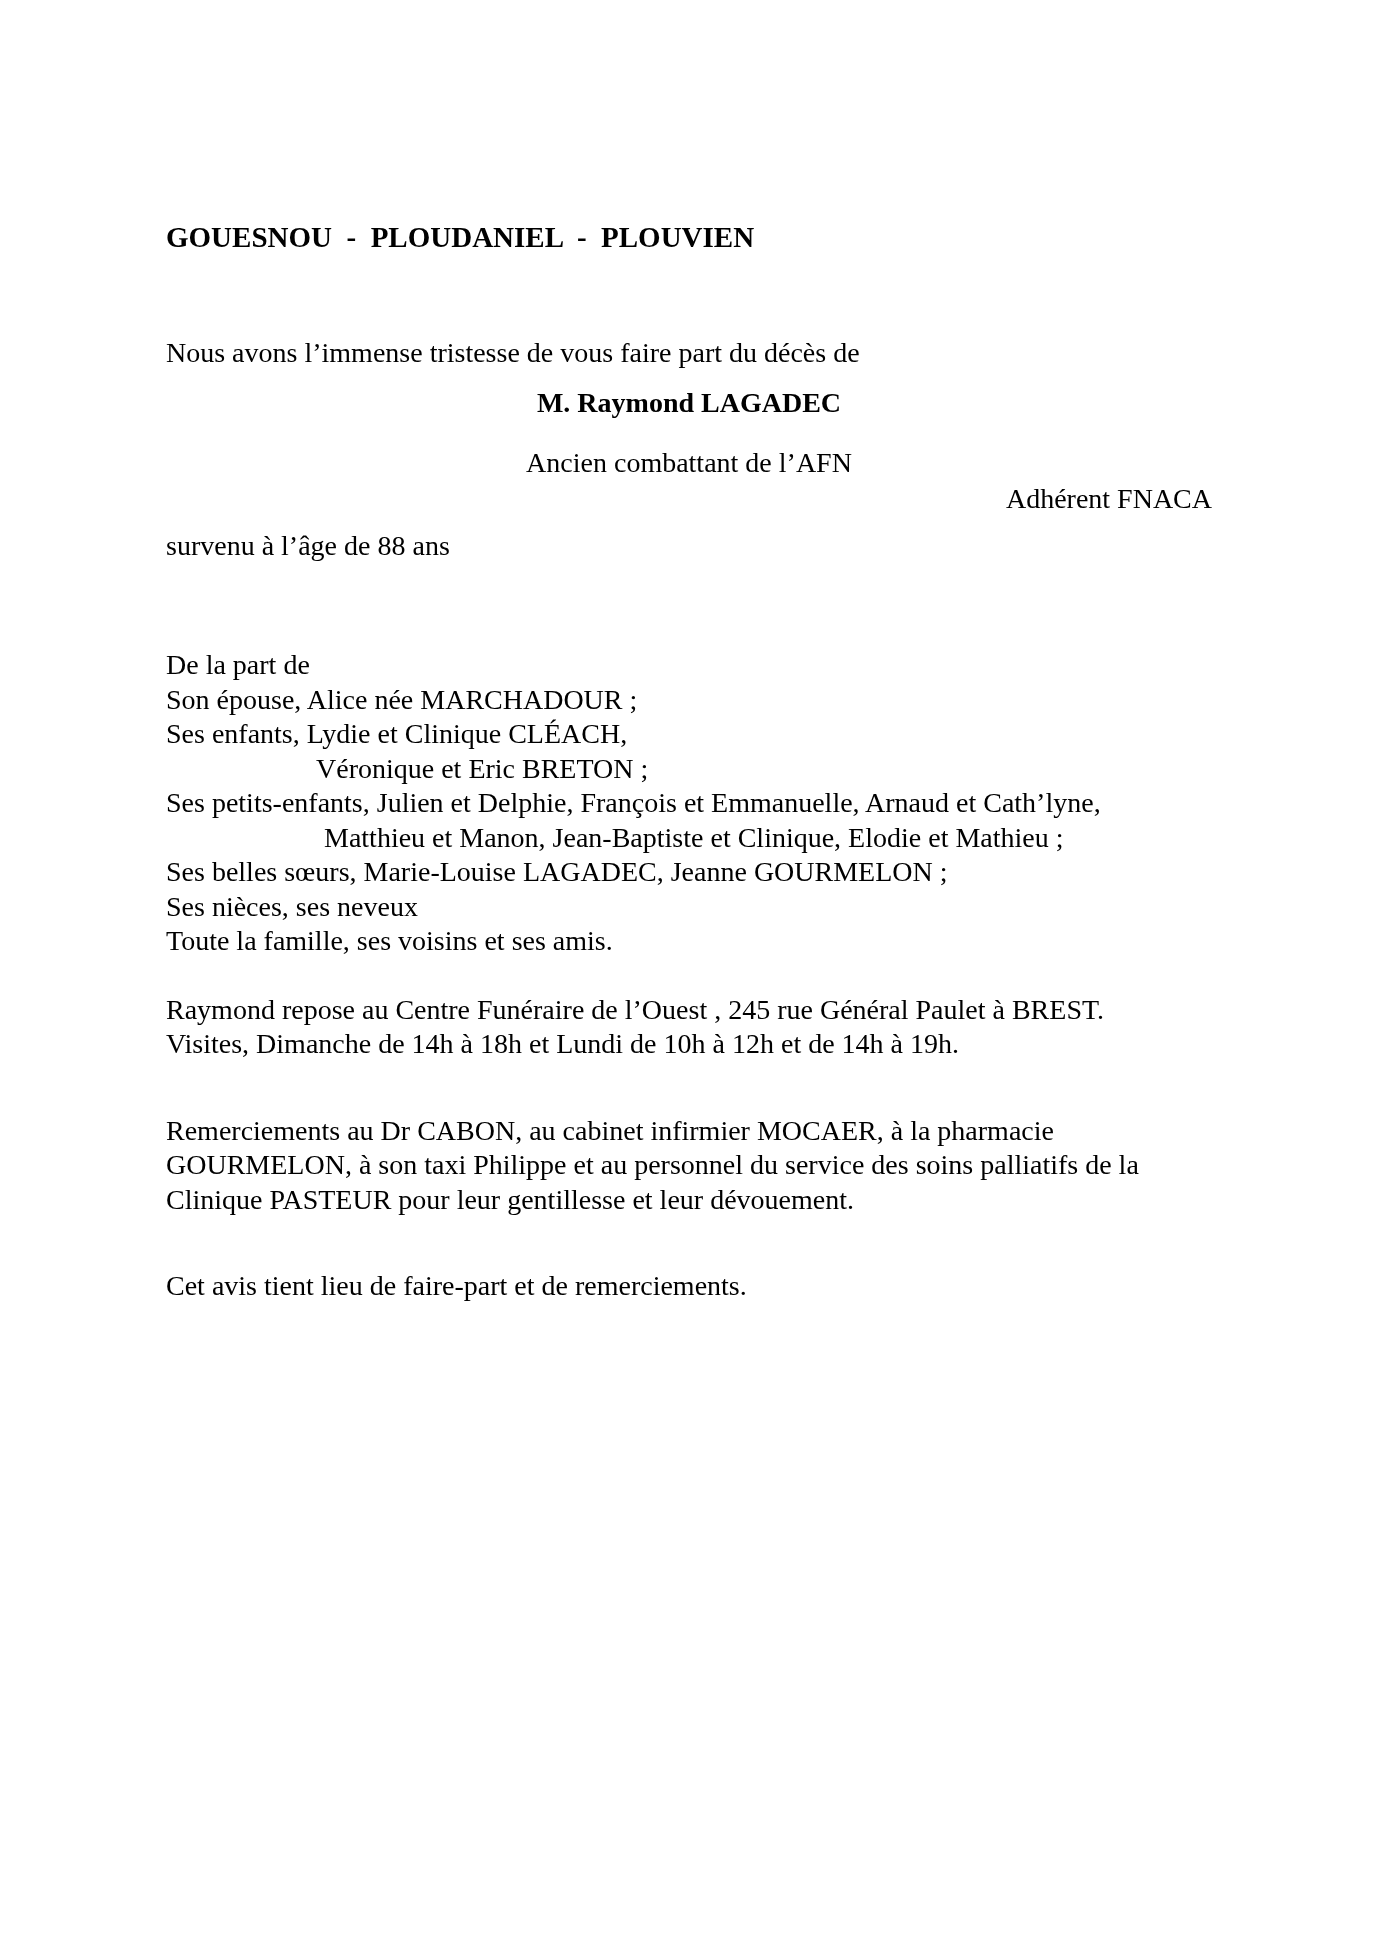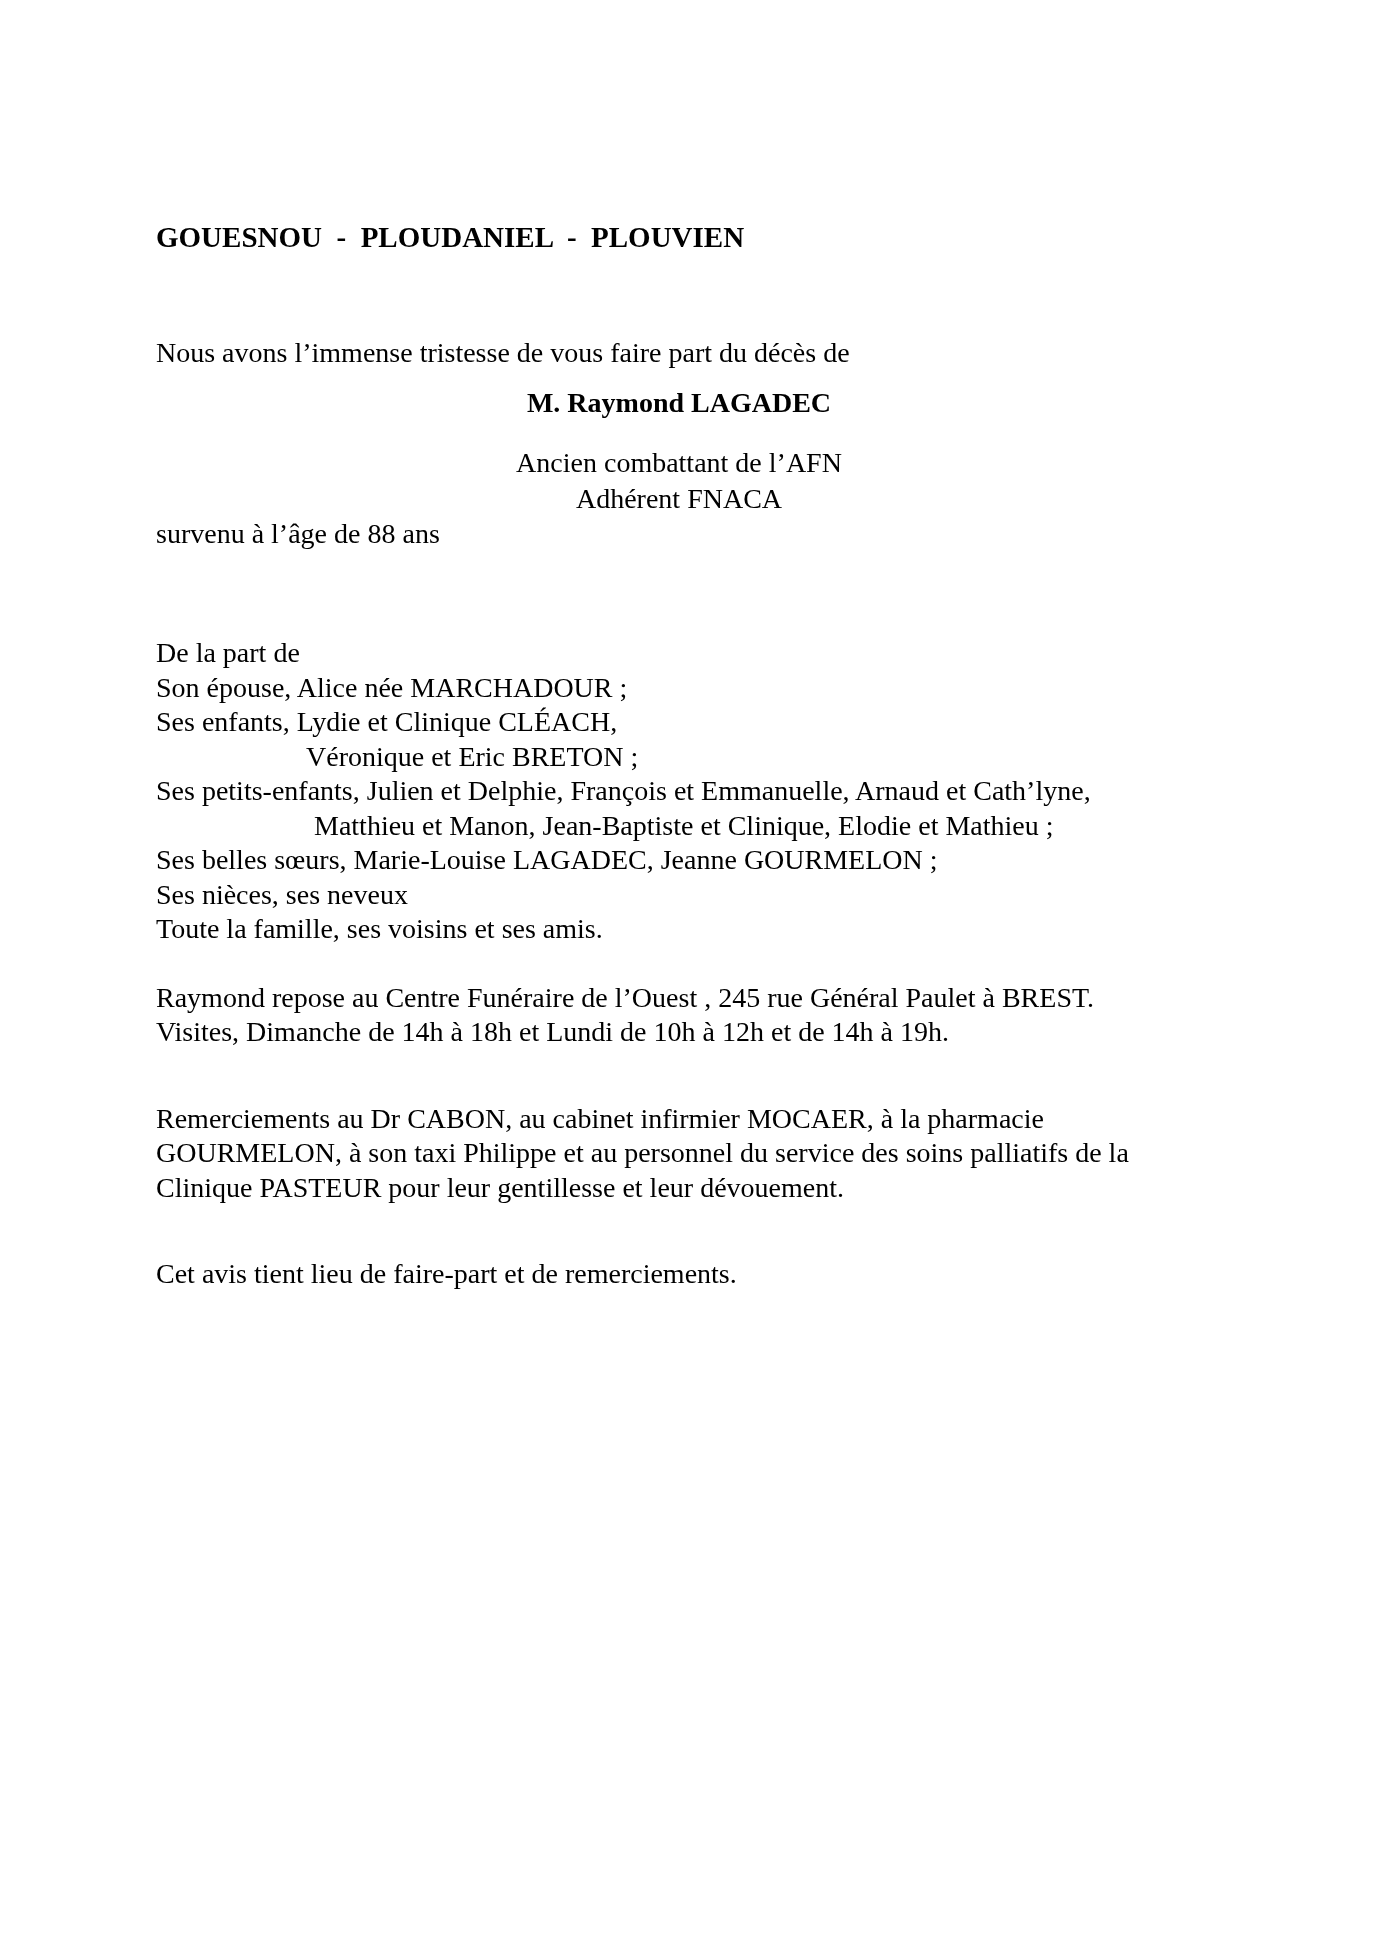--- a/index.html
+++ b/index.html
@@ -13,21 +13,21 @@
     height: 1949px;
     background: #ffffff;
     color: #000000;
     font-family: "Liberation Serif", "DejaVu Serif", serif;
     font-size: 28px;
     line-height: 34.5px;
     overflow: hidden;
   }
   .content {
     position: absolute;
-    left: 156px;
+    left: 166px;
     top: 0;
     width: 1046px;
   }
   .line { white-space: pre; }
   .communes {
     margin-top: 220px;
     font-weight: 700;
     font-size: 29px;
     white-space: pre;
   }
@@ -36,40 +36,40 @@
     margin-top: 16px;
     text-align: center;
     font-weight: 700;
     white-space: pre;
   }
   .honors {
     margin-top: 24px;
     text-align: center;
     line-height: 36px;
   }
-  .age { margin-top: 0; white-space: pre; }
+  .age { margin-top: 12px; white-space: pre; }
   .family { margin-top: 85px; }
   .paragraphs .paragraph { margin-top: 52px; }
   .paragraphs .paragraph:first-child { margin-top: 34px; }
 </style>
 </head>
 <body>
 
 <div class="page">
   <div class="content">
 
     <div class="communes">GOUESNOU  -  PLOUDANIEL  -  PLOUVIEN</div>
 
     <div class="intro">Nous avons l’immense tristesse de vous faire part du décès de</div>
 
     <div class="name">M. Raymond LAGADEC</div>
 
     <div class="honors">
       <div class="line" style="white-space:pre; text-align:center;">Ancien combattant de l’AFN</div>
-      <div class="line" style="white-space:pre; text-align:center;">Adhérent FNACA</div>
+      <div class="line" style="white-space:pre; text-align:right;">Adhérent FNACA</div>
     </div>
 
     <div class="age">survenu à l’âge de 88 ans</div>
 
     <div class="family">
       <div class="line">De la part de</div>
       <div>
           <div class="line">Son épouse, Alice née MARCHADOUR ;</div>
           <div class="line">Ses enfants, Lydie et Clinique CLÉACH,</div>
           <div class="line" style="padding-left: 150px;">Véronique et Eric BRETON ;</div>

